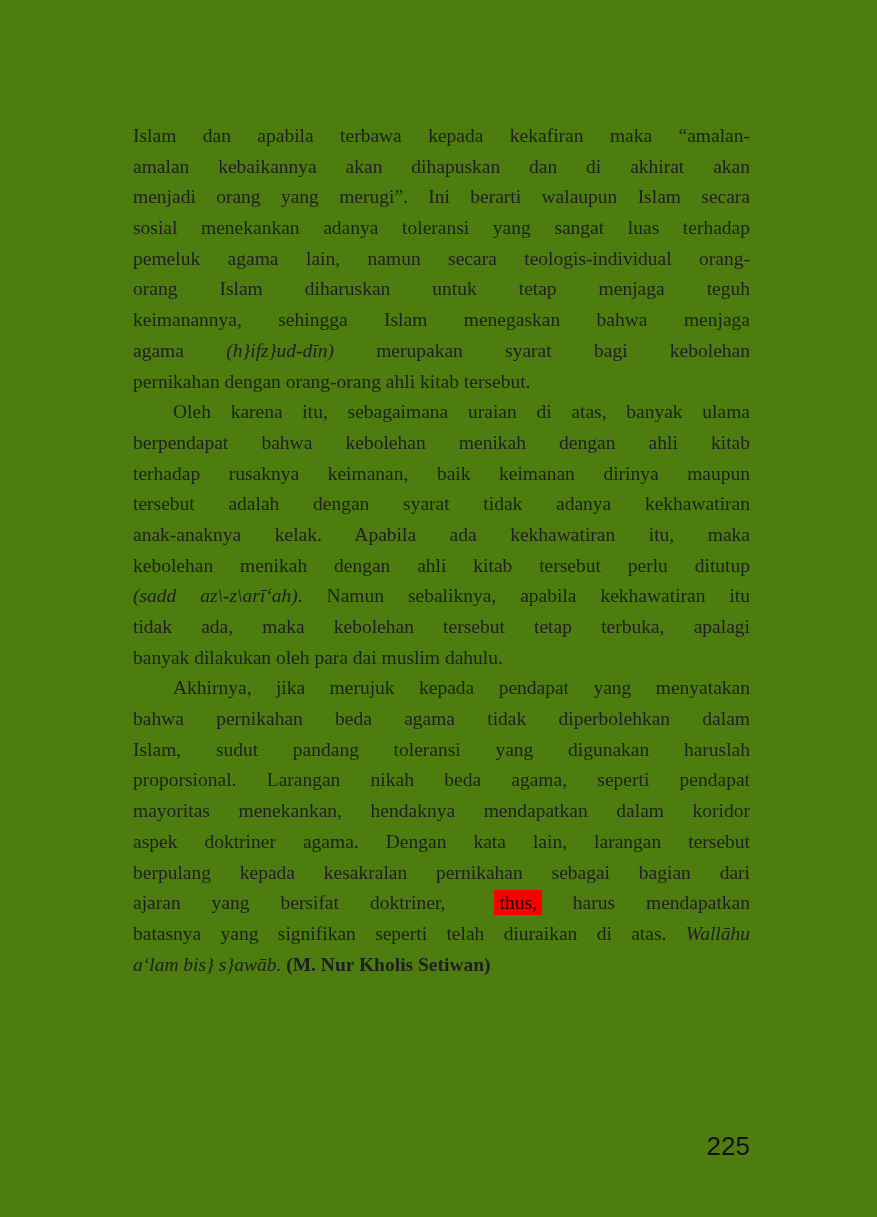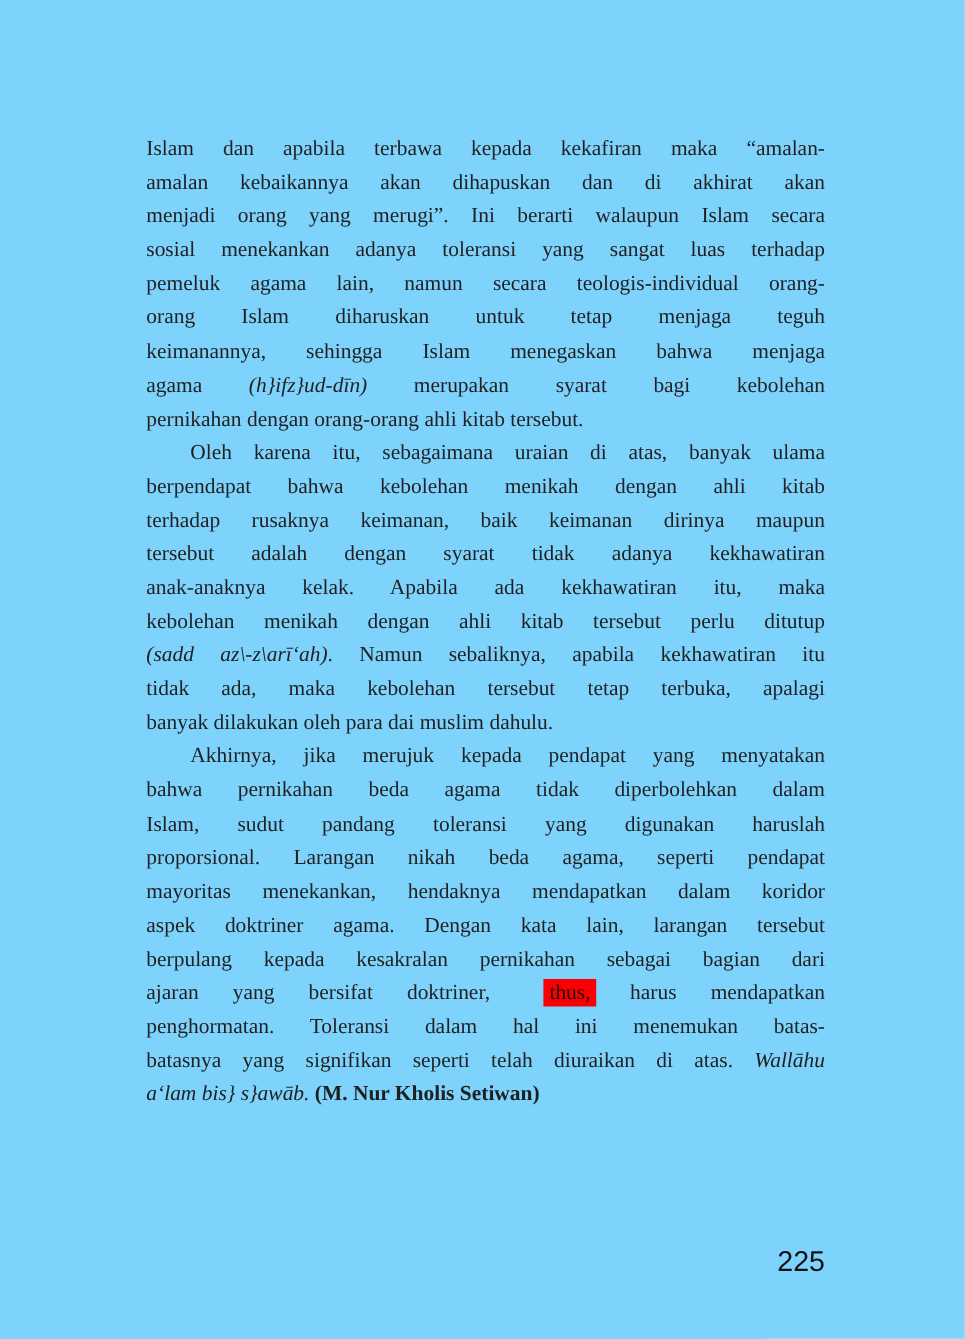--- a/index.html
+++ b/index.html
@@ -7,21 +7,21 @@
     width: 877px;
     height: 1217px;
     background: #ffffff;
     position: relative;
     font-family: "Liberation Serif", serif;
     overflow: hidden;
   }
   .page {
     position: absolute;
     inset: 0;
-    background: #7dd3fc;
+    background: #4d7c0f;
   }
   .text-block {
     position: absolute;
     left: 133px;
     top: 121px;
     width: 617px;
     color: #1f1f1f;
     font-size: 19.5px;
   }
   .paragraph { margin: 0; }
@@ -81,19 +81,18 @@
       </div>
       <div class="paragraph">
         <div class="line indent"><span class="seg-n">Akhirnya, jika merujuk kepada pendapat yang menyatakan</span></div>
         <div class="line"><span class="seg-n">bahwa pernikahan beda agama tidak diperbolehkan dalam</span></div>
         <div class="line"><span class="seg-n">Islam, sudut pandang toleransi yang digunakan haruslah</span></div>
         <div class="line"><span class="seg-n">proporsional. Larangan nikah beda agama, seperti pendapat</span></div>
         <div class="line"><span class="seg-n">mayoritas menekankan, hendaknya mendapatkan dalam koridor</span></div>
         <div class="line"><span class="seg-n">aspek doktriner agama. Dengan kata lain, larangan tersebut</span></div>
         <div class="line"><span class="seg-n">berpulang kepada kesakralan pernikahan sebagai bagian dari</span></div>
         <div class="line"><span class="seg-n">ajaran yang bersifat doktriner, </span><span class="seg-hl">thus,</span><span class="seg-n"> harus mendapatkan</span></div>
-        <div class="line"><span class="seg-n">penghormatan. Toleransi dalam hal ini menemukan batas-</span></div>
         <div class="line"><span class="seg-n">batasnya yang signifikan seperti telah diuraikan di atas. </span><span class="seg-i">Wallāhu</span></div>
         <div class="line lastline"><span class="seg-i">a‘lam bis} s}awāb.</span><span class="seg-n"> </span><span class="seg-b">(M. Nur Kholis Setiwan)</span></div>
       </div>
     </div>
   <div class="page-number">225</div>
 </div>
 
 </body></html>

